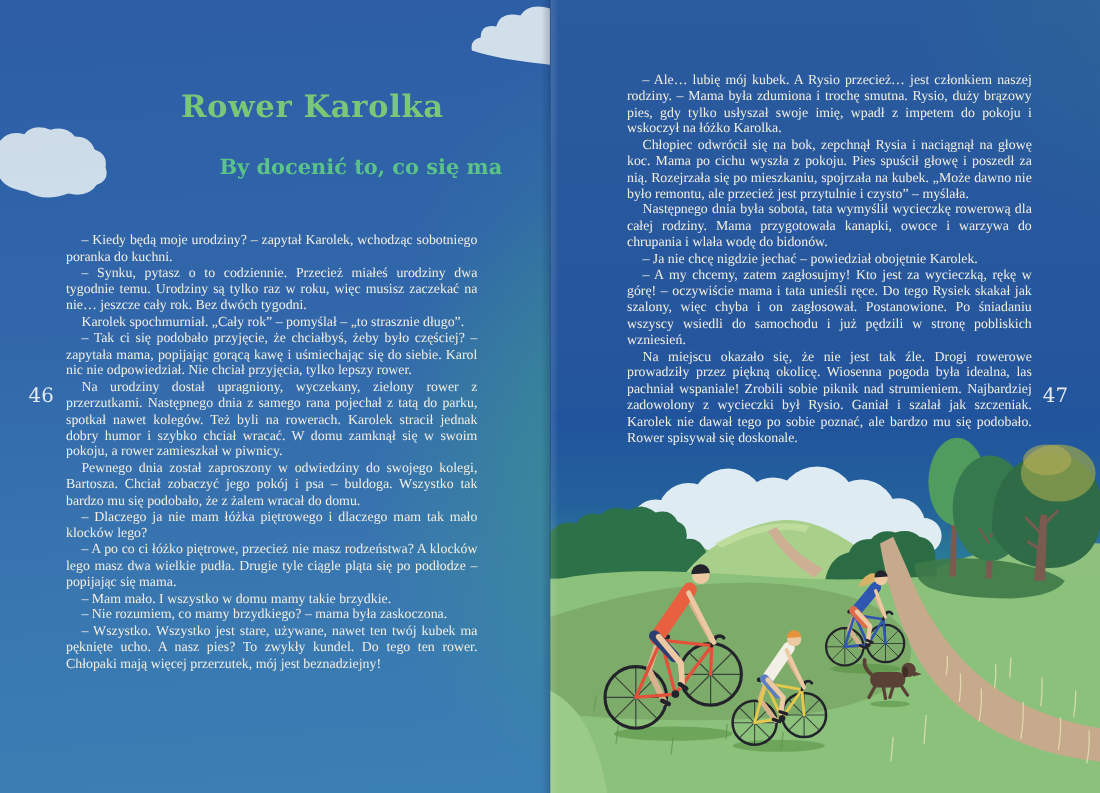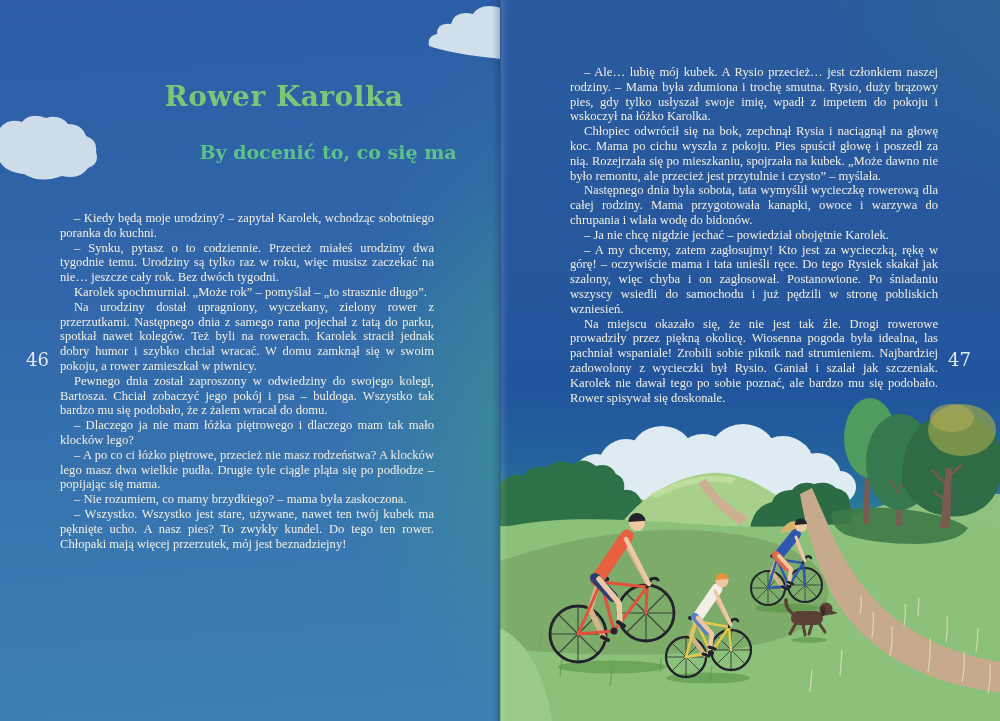--- a/index.html
+++ b/index.html
@@ -51,25 +51,27 @@
       <path fill="#dfeaf0" opacity="0.92" d="M6,46 Q4,36 14,34 Q14,22 28,24 Q32,10 50,14 Q58,2 78,8 Q92,0 108,6 Q124,2 134,10 L145,8 L145,58 Q110,64 70,58 Q30,54 6,46 Z"></path>
     </svg>
     <svg class="cloud cloud-bl" width="115" height="80" viewBox="0 0 115 80">
       <path fill="#dfeaf0" opacity="0.9" d="M0,18 Q8,8 22,12 Q30,2 46,8 Q60,4 68,14 Q82,14 86,26 Q98,30 96,42 Q100,54 88,58 Q80,70 62,66 Q40,74 24,64 Q6,62 0,52 Z"></path>
     </svg>
     <h1 class="book-title">Rower Karolka</h1>
     <h2 class="book-subtitle">By docenić to, co się ma</h2>
     <div class="body-text text-left">
         <p>– Kiedy będą moje urodziny? – zapytał Karolek, wchodząc sobotniego poranka do kuchni.</p>
         <p>– Synku, pytasz o to codziennie. Przecież miałeś urodziny dwa tygodnie temu. Urodziny są tylko raz w roku, więc musisz zaczekać na nie… jeszcze cały rok. Bez dwóch tygodni.</p>
-        <p>Karolek spochmurniał. „Może rok” – pomyślał – „to strasznie długo”.</p>
+        <p>Karolek spochmurniał. „Cały rok” – pomyślał – „to strasznie długo”.</p>
+        <p>– Tak ci się podobało przyjęcie, że chciałbyś, żeby było częściej? – zapytała mama, popijając gorącą kawę i uśmiechając się do siebie. Karol nic nie odpowiedział. Nie chciał przyjęcia, tylko lepszy rower.</p>
         <p>Na urodziny dostał upragniony, wyczekany, zielony rower z przerzutkami. Następnego dnia z samego rana pojechał z tatą do parku, spotkał nawet kolegów. Też byli na rowerach. Karolek stracił jednak dobry humor i szybko chciał wracać. W domu zamknął się w swoim pokoju, a rower zamieszkał w piwnicy.</p>
         <p>Pewnego dnia został zaproszony w odwiedziny do swojego kolegi, Bartosza. Chciał zobaczyć jego pokój i psa – buldoga. Wszystko tak bardzo mu się podobało, że z żalem wracał do domu.</p>
         <p>– Dlaczego ja nie mam łóżka piętrowego i dlaczego mam tak mało klocków lego?</p>
         <p>– A po co ci łóżko piętrowe, przecież nie masz rodzeństwa? A klocków lego masz dwa wielkie pudła. Drugie tyle ciągle pląta się po podłodze – popijając się mama.</p>
+        <p>– Mam mało. I wszystko w domu mamy takie brzydkie.</p>
         <p>– Nie rozumiem, co mamy brzydkiego? – mama była zaskoczona.</p>
         <p>– Wszystko. Wszystko jest stare, używane, nawet ten twój kubek ma pęknięte ucho. A nasz pies? To zwykły kundel. Do tego ten rower. Chłopaki mają więcej przerzutek, mój jest beznadziejny!</p>
       </div>
     <div class="page-number pn-left">46</div>
   </div>
 
   <div class="page page-right">
     <div class="illu-wrap">
       <div class="illu-sky"></div>
       <svg class="illu-svg" width="500" height="345" viewBox="0 0 500 345">

